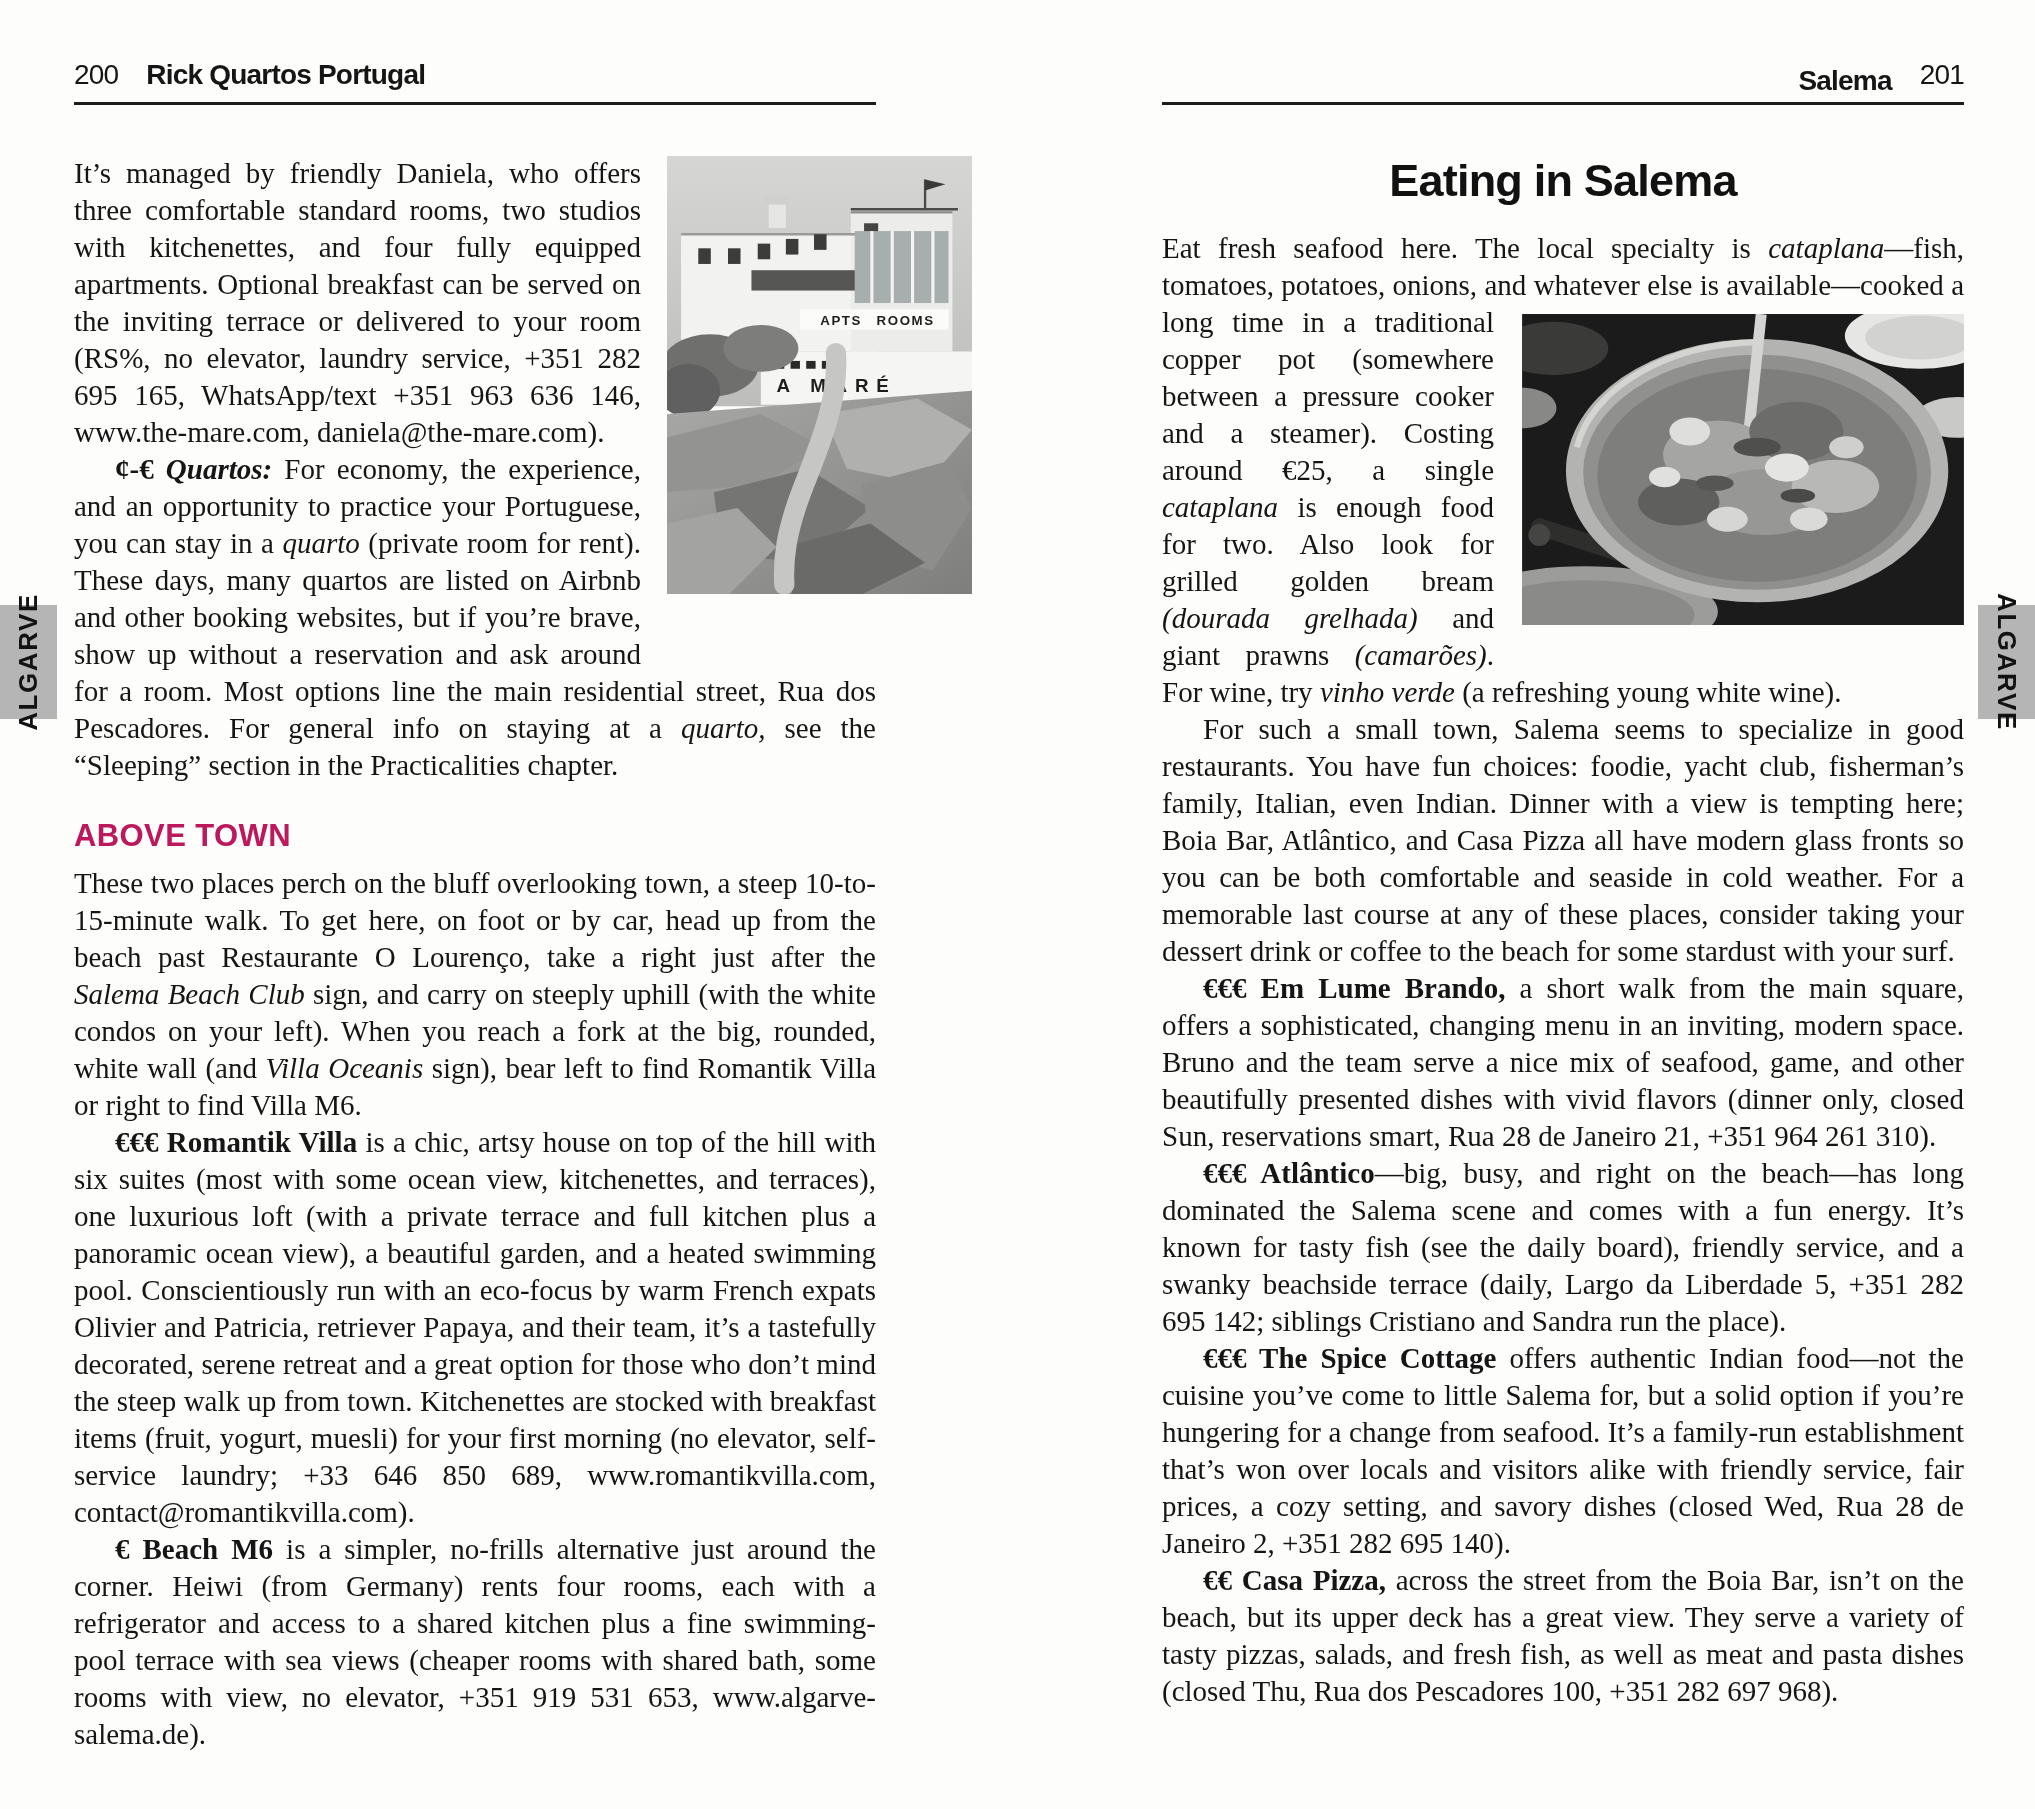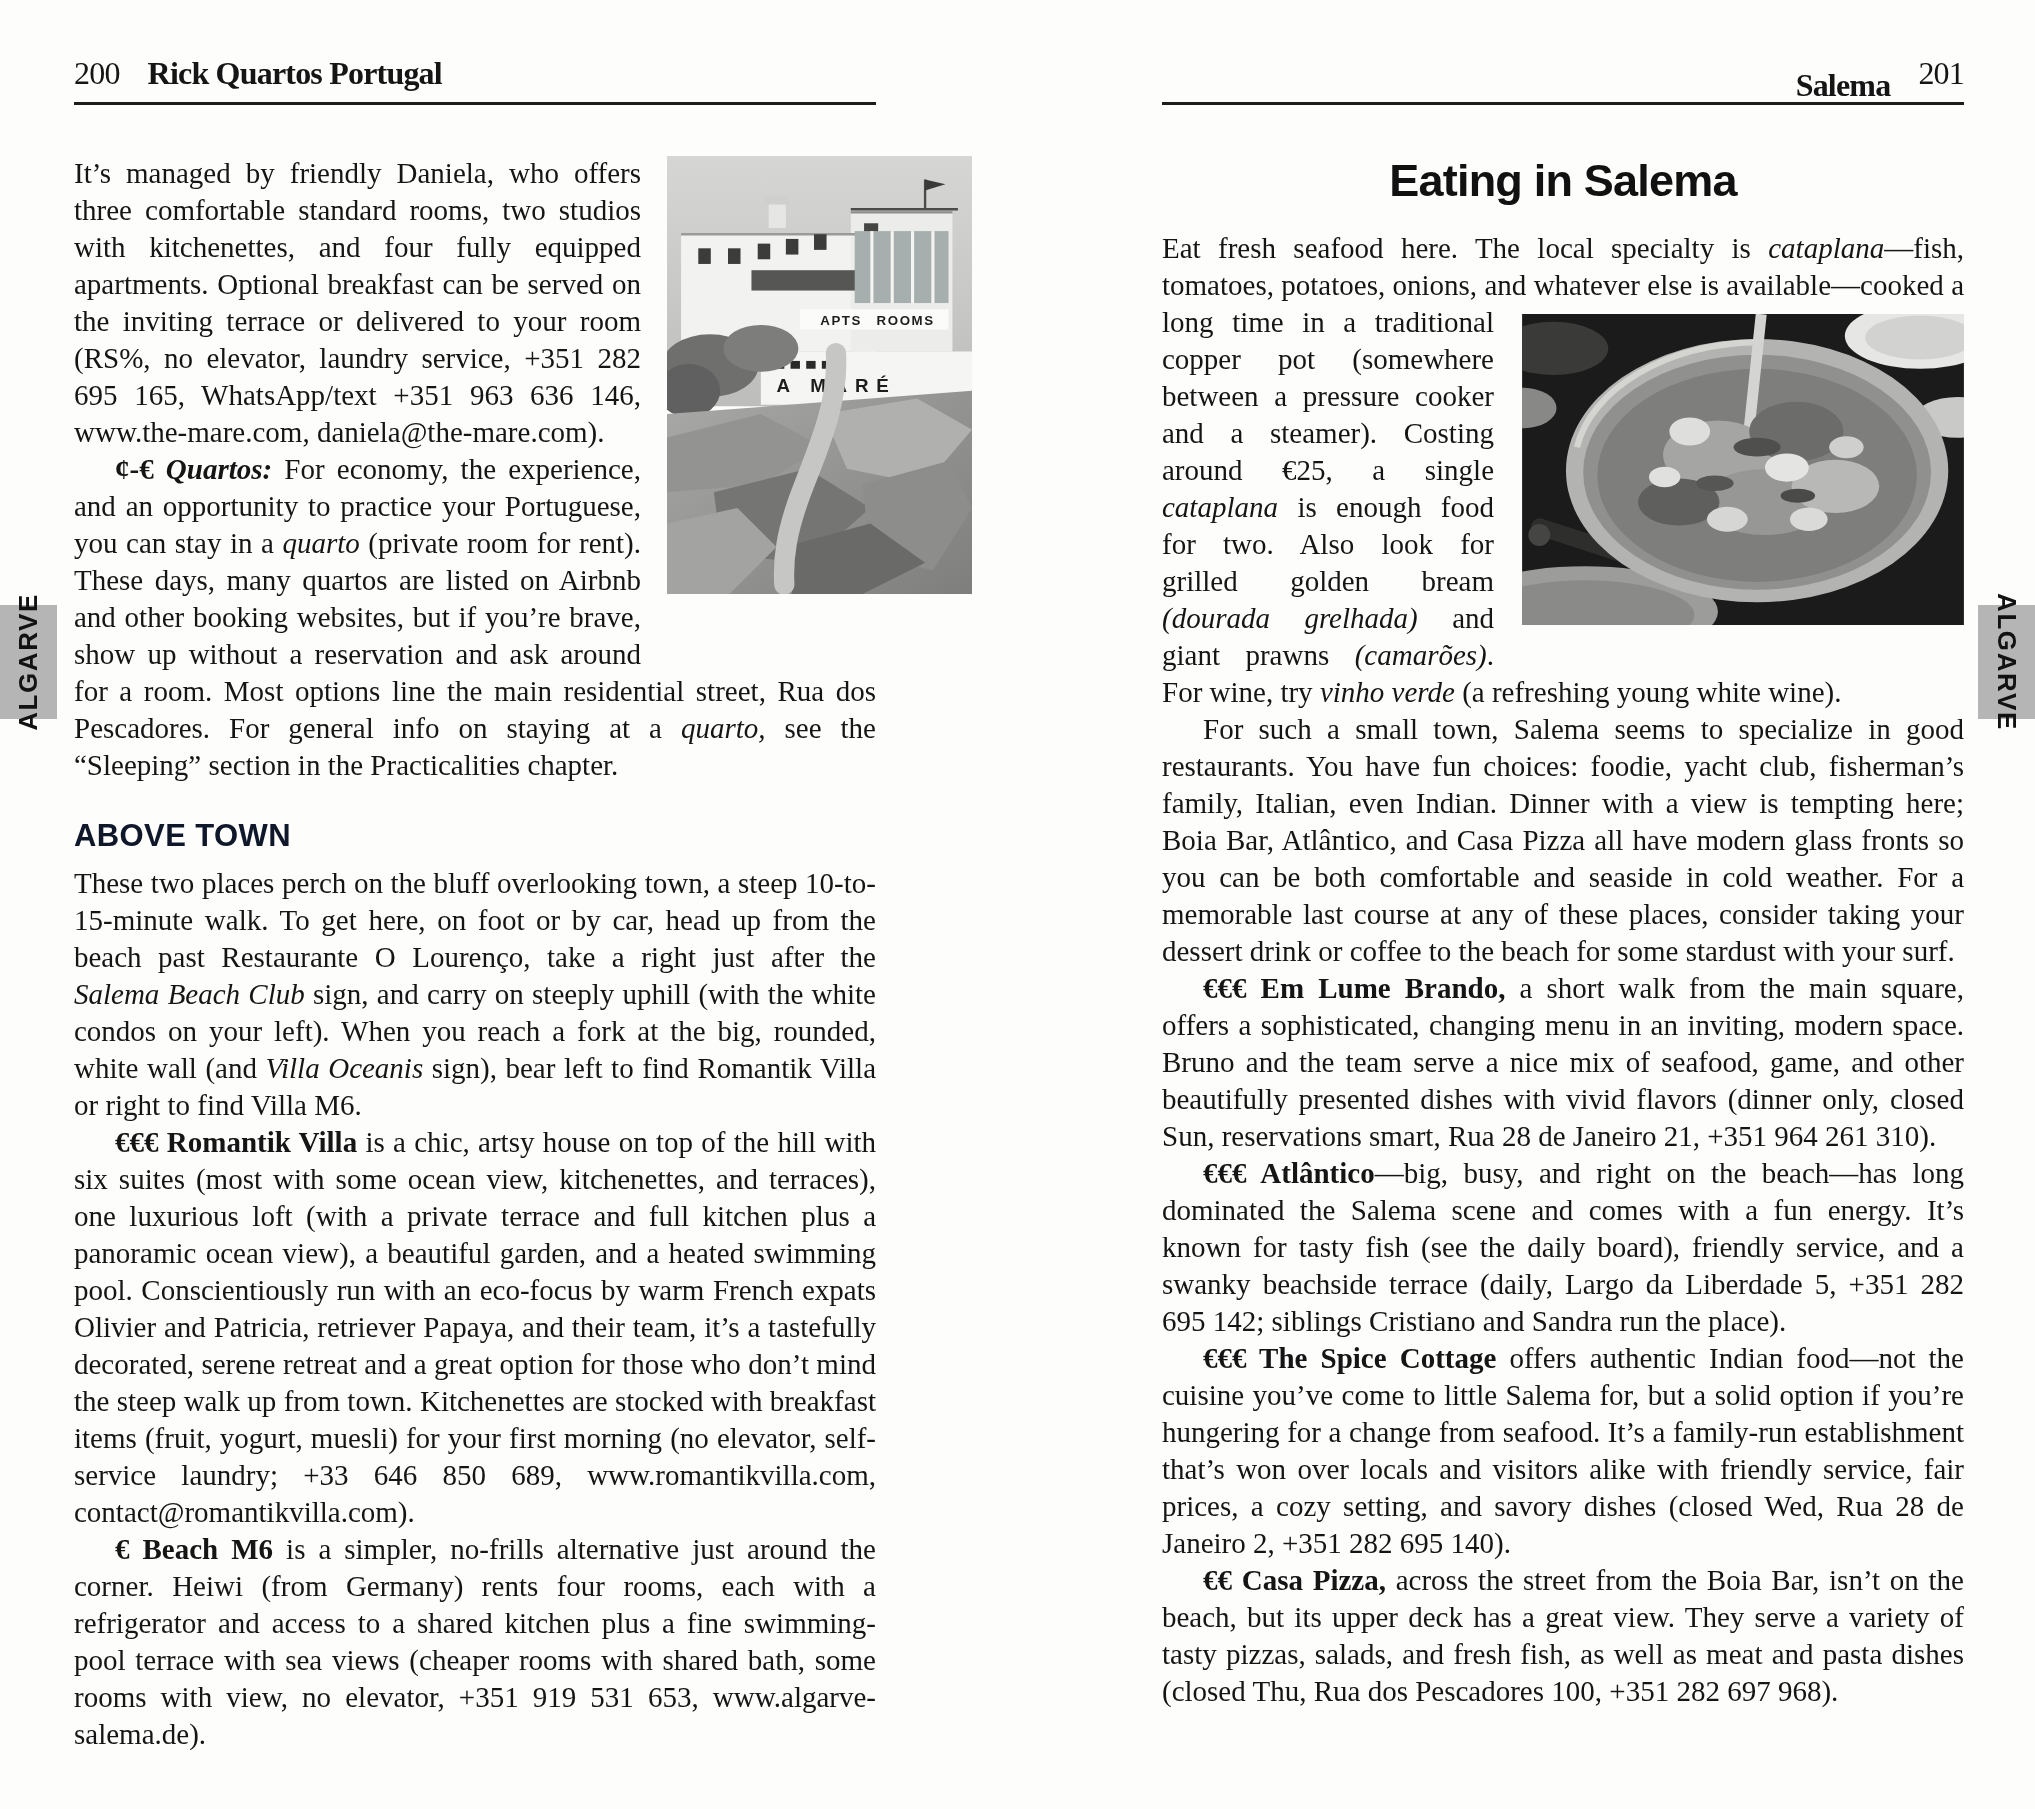--- a/index.html
+++ b/index.html
@@ -10,38 +10,38 @@
             display:flex;align-items:center;justify-content:center;}
   .side-tab.left{left:0;}
   .side-tab.right{right:0;}
   .side-tab span{font-family:"Liberation Sans",sans-serif;font-weight:bold;font-size:26px;
                  letter-spacing:1.6px;color:#121212;writing-mode:vertical-rl;}
   .side-tab.left span{transform:rotate(180deg);}
   
   .page{position:absolute;top:55px;width:802px;}
   .page-left{left:74px;}
   .page-right{left:1162px;}
-  .running-head{font-family:Liberation Serif, serif;font-size:32px;font-weight:600;
-                letter-spacing:-0.8px;height:39px;display:flex;align-items:flex-start;
+  .running-head{font-family:Liberation Sans, sans-serif;font-size:28px;font-weight:600;
+                letter-spacing:-0.8px;height:39px;display:flex;align-items:center;
                 padding-bottom:7.8px;}
   .running-head.rh-right{justify-content:flex-end;}
   .rh-num{font-weight:500;}
   .rh-gap{display:inline-block;width:28px;}
   .rh-chapter{font-weight:800;margin-top:12px;}
   .head-rule{border:none;border-top:3.1px solid #1c1c1c;margin:0 0 50px 0;}
   
   .para{font-size:29px;line-height:37px;text-align:justify;margin:0;hyphens:none;}
   .para.indent{text-indent:41px;}
   .sg-b{font-weight:bold;}
   .sg-i{font-style:italic;}
   .sg-bi{font-weight:bold;font-style:italic;}
   h1.eat-title{font-family:"Liberation Sans",sans-serif;font-size:45px;font-weight:800;
                letter-spacing:-0.8px;text-align:center;margin:39px 0 23.5px 0;color:#111;}
   h2.sec-head{font-family:"Liberation Sans",sans-serif;font-size:31px;font-weight:800;
-              letter-spacing:0.4px;margin:34px 0 11px 0;color:#0f172a;}
+              letter-spacing:0.4px;margin:34px 0 11px 0;color:#be185d;}
   
   .float-box{float:right;position:relative;}
   .float-box .photo{position:absolute;overflow:hidden;}
   .villa-float{width:235px;height:488px;}
   .villa-float .photo{left:26px;top:1.6px;width:305px;height:438px;}
   .cata-float{width:470px;height:368px;}
   .cata-float .photo{left:28px;top:9.4px;width:442px;height:311px;}
   svg{display:block;}
   .svg-sign{font-family:"Liberation Sans",sans-serif;font-weight:bold;fill:#1d1d1d;}
 </style>

